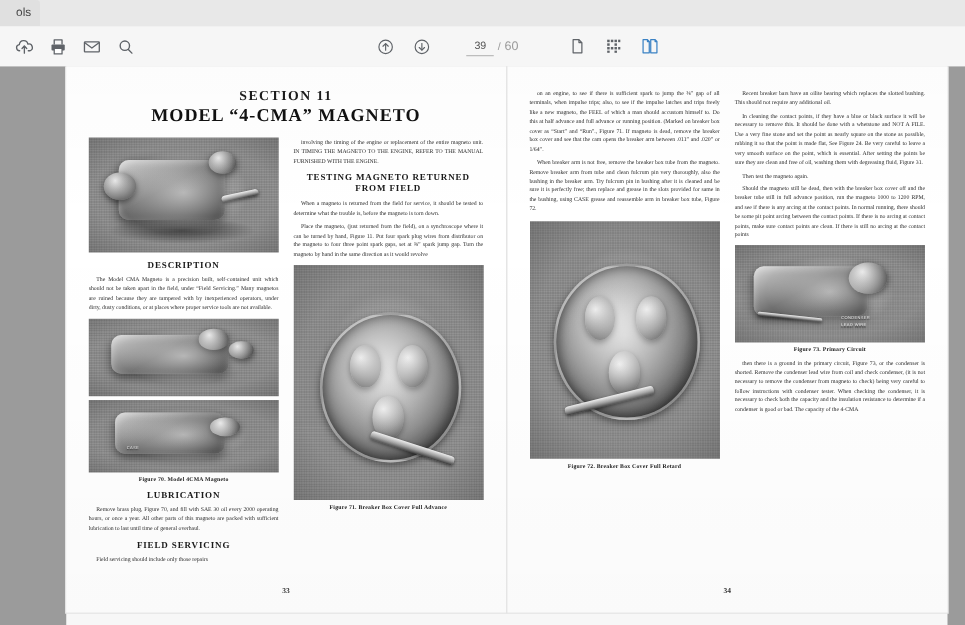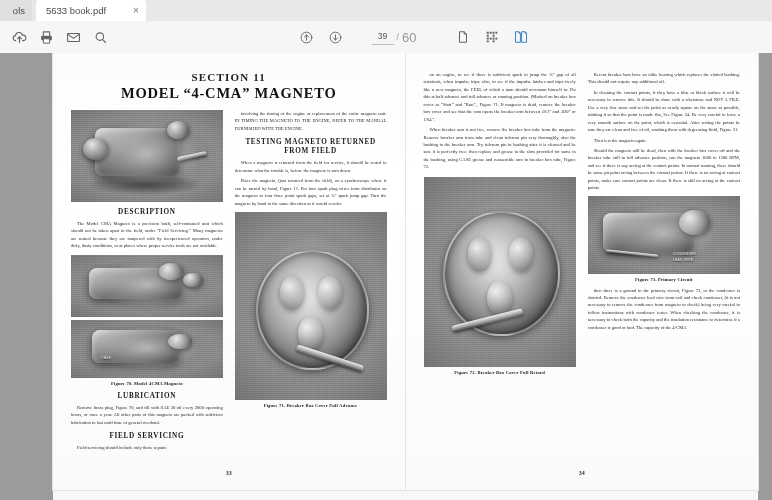--- a/index.html
+++ b/index.html
@@ -54,21 +54,21 @@
   }
   .tb-btn svg{display:block;}
   .pagebox{display:flex;align-items:center;gap:3px;margin:0 20px;}
   .page-input{
     width:22px;height:15px;line-height:15px;text-align:center;
     font-size:8.5px;color:#555;background:transparent;
     border:none;border-bottom:1px solid #bdbdbd;outline:none;
     font-family:"Liberation Sans", sans-serif;padding:0;
   }
   .page-sep{font-size:8.5px;color:#9a9a9a;}
-  .page-total{font-size:13px;color:#9a9a9a;}
+  .page-total{font-size:10px;color:#9a9a9a;}
   .tb-gap{width:8px;}
 
   
   .viewer{
     position:absolute;left:0;top:53px;width:772px;height:447px;
     background:#f7f7f7;overflow:hidden;
   }
   .railL{position:absolute;left:0;top:0;width:53px;height:447px;background:#9b9b9b;}
   .railR{position:absolute;right:0;top:0;width:14px;height:447px;background:#9b9b9b;}
 
@@ -169,24 +169,20 @@
   }
 </style>
 </head>
 <body>
 
 <div class="app">
 
   <div class="tabstrip">
     <div class="tab prev">
       <span>ols</span>
-    </div>
-    <div class="tab active">
-      <span class="tab-title">5633 book.pdf</span>
-      <span class="tab-close">×</span>
     </div>
   </div>
 
   <div class="toolbar">
 
     <div class="tb-left">
       <div class="tb-btn" title="Save to Drive">
         <svg width="15" height="15" viewBox="0 0 24 24" fill="none" stroke="#5f6368" stroke-width="1.7" stroke-linecap="round" stroke-linejoin="round">
           <path d="M6 17a4 4 0 0 1-.4-7.98A5.5 5.5 0 0 1 16.5 8.5 3.8 3.8 0 0 1 19 17h-2"></path>
           <path d="M12 20V11"></path>

